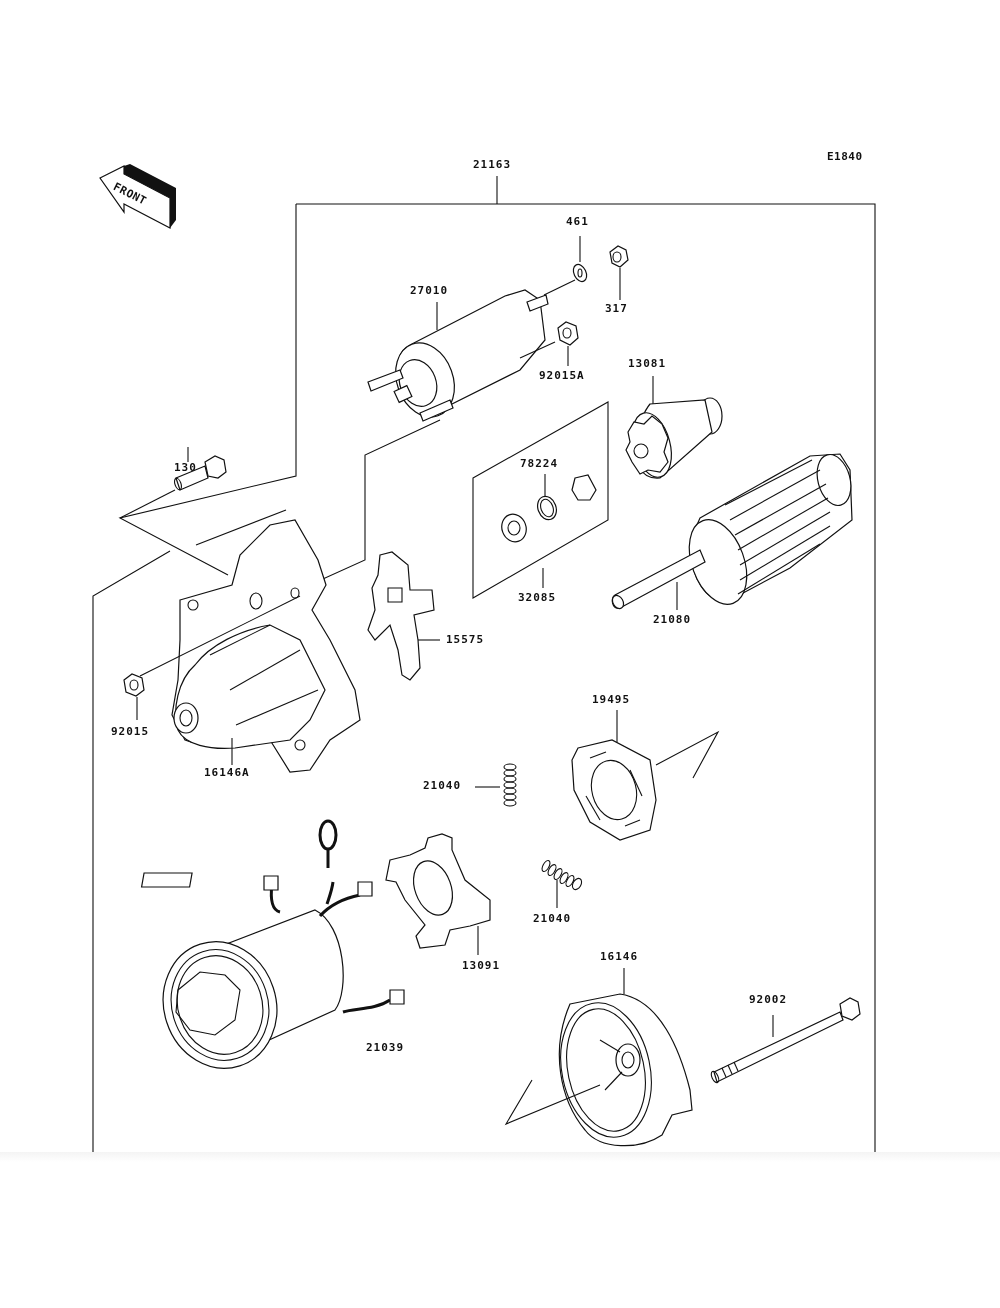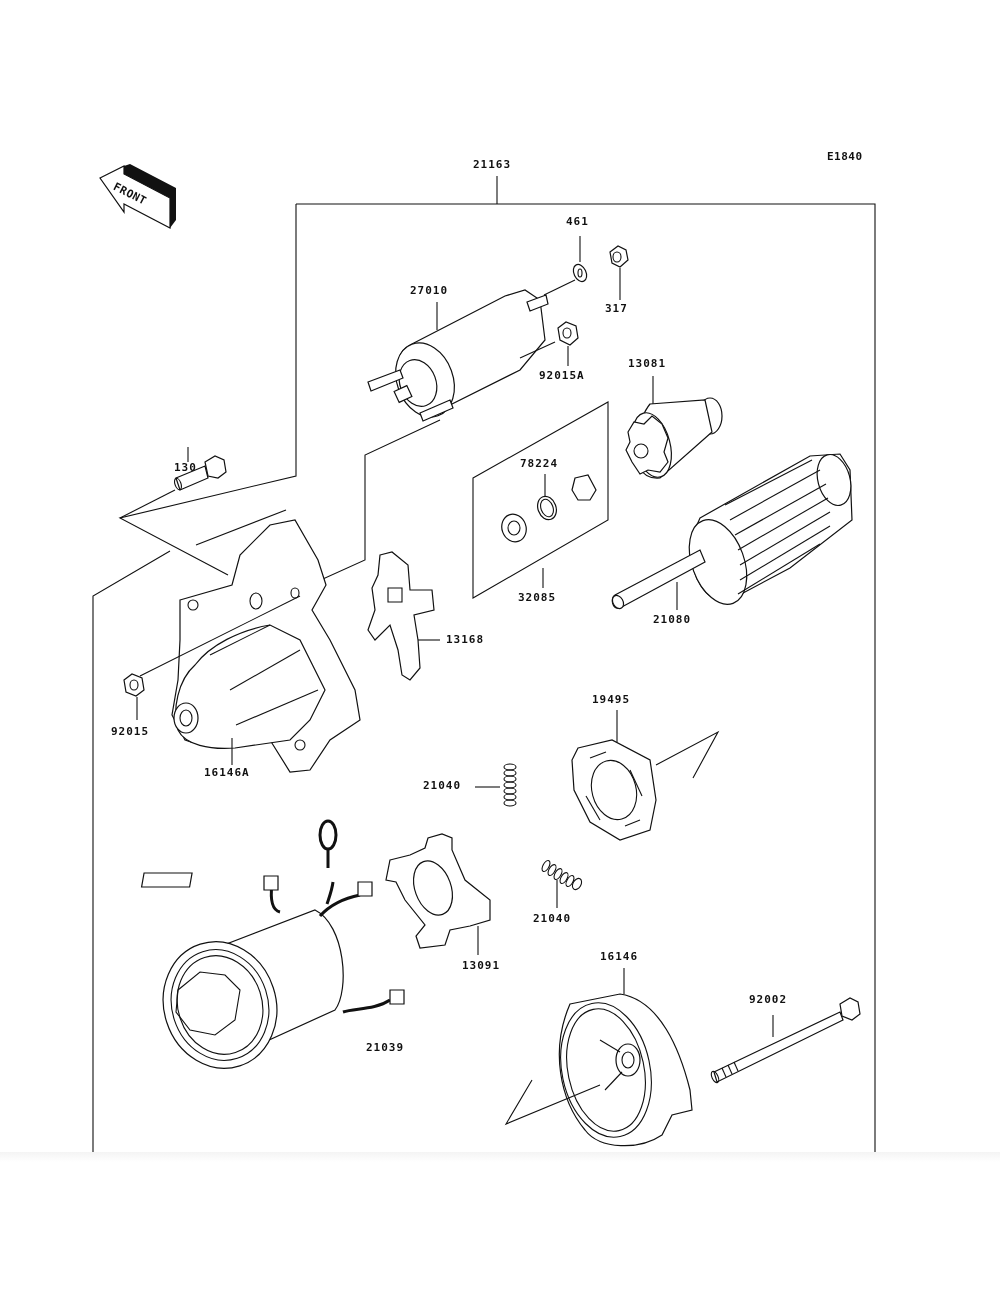--- a/index.html
+++ b/index.html
@@ -229,21 +229,21 @@
 <span class="lbl" style="left:473px;top:158px;">21163</span>
 <span class="lbl" style="left:566px;top:215px;">461</span>
 <span class="lbl" style="left:605px;top:302px;">317</span>
 <span class="lbl" style="left:410px;top:284px;">27010</span>
 <span class="lbl" style="left:539px;top:369px;">92015A</span>
 <span class="lbl" style="left:628px;top:357px;text-align:right;">13081</span>
 <span class="lbl" style="left:520px;top:457px;">78224</span>
 <span class="lbl" style="left:518px;top:591px;">32085</span>
 <span class="lbl" style="left:174px;top:425px;margin-top:36px;">130</span>
 <span class="lbl" style="left:653px;top:613px;">21080</span>
-<span class="lbl" style="left:446px;top:633px;">13168</span>
+<span class="lbl" style="left:446px;top:633px;">15575</span>
 <span class="lbl" style="left:111px;top:725px;">92015</span>
 <span class="lbl" style="left:204px;top:766px;">16146A</span>
 <span class="lbl" style="left:592px;top:693px;">19495</span>
 <span class="lbl" style="left:423px;top:779px;">21040</span>
 <span class="lbl" style="left:533px;top:912px;">21040</span>
 <span class="lbl" style="left:454px;top:959px;margin-left:8px;">13091</span>
 <span class="lbl" style="left:366px;top:1041px;">21039</span>
 <span class="lbl" style="left:600px;top:950px;">16146</span>
 <span class="lbl" style="left:749px;top:993px;">92002</span>
 

